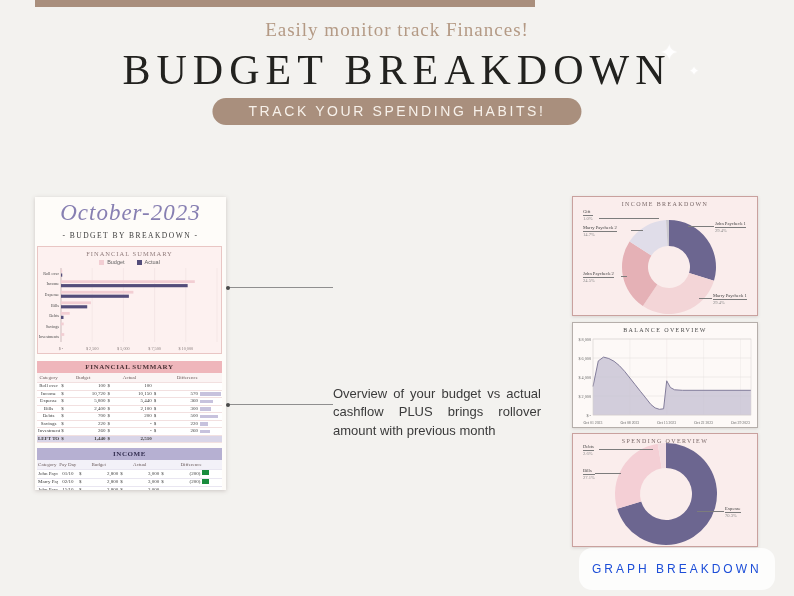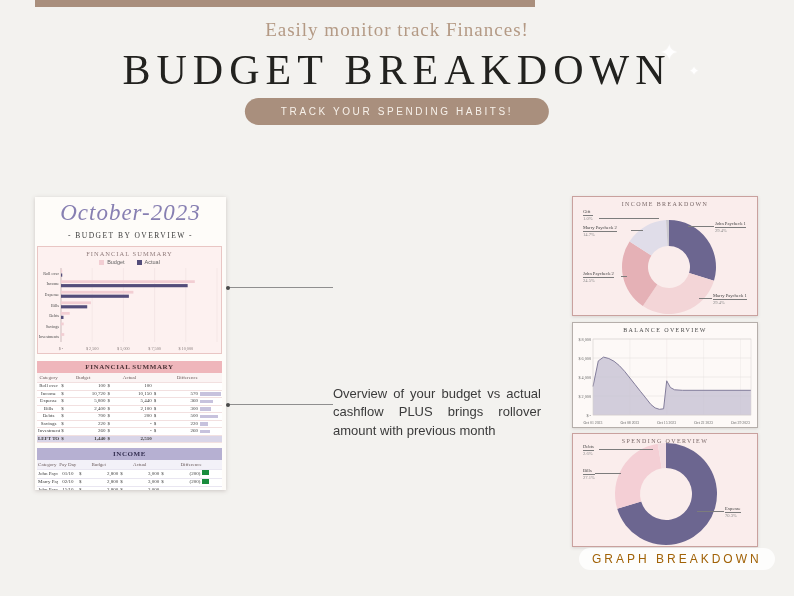--- a/index.html
+++ b/index.html
@@ -8,21 +8,21 @@
   .topbar{position:absolute;left:35px;top:0;width:500px;height:7px;background:#a98f7d;}
   .sparkle{position:absolute;color:#ffffff;text-shadow:0 0 2px rgba(255,255,255,.9);}
   .s1{left:660px;top:40px;font-size:22px;}
   .s2{left:689px;top:64px;font-size:12px;}
   .tagline{position:absolute;left:0;top:19px;width:100%;text-align:center;
            font-family:"Liberation Serif",serif;font-size:19px;letter-spacing:1px;color:#b49a85;}
   .title{position:absolute;left:0;top:46px;width:100%;margin:0;text-align:center;
          font-family:"Liberation Serif",serif;font-weight:400;font-size:42px;letter-spacing:6px;color:#22221f;}
   .pill{position:absolute;left:50%;top:98px;transform:translateX(-50%);height:27px;line-height:27px;
         padding:0 36px;border-radius:14px;background:#a98f7d;color:#f7f1ea;
-        font-size:10px;letter-spacing:2.6px;white-space:nowrap;}
+        font-size:14px;letter-spacing:2.6px;white-space:nowrap;}
   
   .sheet{position:absolute;left:35px;top:197px;width:191px;height:293px;background:#fefcf9;
          box-shadow:0 1px 4px rgba(90,70,70,.25);overflow:hidden;font-family:"Liberation Serif",serif;}
   .month{position:absolute;left:0;top:3px;width:100%;text-align:center;font-style:italic;
          font-size:23px;color:#877fb2;letter-spacing:1px;}
   .byline{position:absolute;left:0;top:34px;width:100%;text-align:center;font-size:7.5px;
           letter-spacing:1.5px;color:#3a3a3a;}
   .chartbox{position:absolute;left:2px;top:49px;width:185px;height:108px;background:#fdf1f0;
             border:1px solid #e9c6c4;box-sizing:border-box;}
   .cb-title{text-align:center;font-size:6.5px;letter-spacing:1px;color:#927d7d;padding-top:3px;}
@@ -73,37 +73,37 @@
   .card3{top:433px;height:114px;background:#faedec;border:1px solid #c9a19e;}
   .card-title{position:absolute;left:0;top:4px;width:100%;text-align:center;font-family:"Liberation Serif",serif;
               font-size:6px;letter-spacing:1.4px;color:#7a6868;}
   .card2 .card-title{color:#4a4a4a;}
   .card svg{position:absolute;left:0;}
   .card1 svg{top:0;} .card2 svg{top:12px;} .card3 svg{top:0;}
   .dlabel{position:absolute;font-family:"Liberation Serif",serif;font-size:4.6px;line-height:1.2;color:#3f3f3f;}
   .dlabel .nm{display:block;border-bottom:.5px solid #7c7c7c;padding-bottom:.5px;}
   .dlabel .pc{display:block;color:#8a8a8a;}
   .leader{position:absolute;height:0;border-top:.5px solid #7c7c7c;}
-  .gb{position:absolute;left:579px;top:548px;padding:4px 13px;background:rgba(255,255,255,.8);
-      border-radius:13px;font-size:12px;letter-spacing:3px;color:#a16207;white-space:nowrap;}
+  .gb{position:absolute;left:579px;top:548px;padding:14px 13px;background:rgba(255,255,255,.8);
+      border-radius:13px;font-size:12px;letter-spacing:3px;color:#1d4ed8;white-space:nowrap;}
 </style>
 </head>
 <body>
 
 <div class="page">
   <div class="topbar"></div>
   <div class="sparkle s1">✦</div>
   <div class="sparkle s2">✦</div>
   <div class="tagline">Easily monitor track Finances!</div>
   <h1 class="title">BUDGET BREAKDOWN</h1>
   <div class="pill">TRACK YOUR SPENDING HABITS!</div>
 
   <section class="sheet">
     <div class="month">October-2023</div>
-    <div class="byline">- BUDGET BY OVERVIEW -</div>
+    <div class="byline">- BUDGET BY BREAKDOWN -</div>
 
     <div class="chartbox">
       <div class="cb-title">FINANCIAL SUMMARY</div>
       <div class="legend">
         <span><i class="sw" style="background: rgb(242, 206, 211);"></i><span>Budget</span></span>
         <span><i class="sw" style="background: rgb(83, 77, 122);"></i><span>Actual</span></span>
       </div>
       <svg width="181" height="87" viewBox="0 0 181 87">
           <line x1="22" y1="2" x2="22" y2="76" stroke="#ecdcdc" stroke-width="0.5"></line>
           <text x="22" y="84" font-size="4.2" fill="#867b7b" text-anchor="middle">$ -</text>

